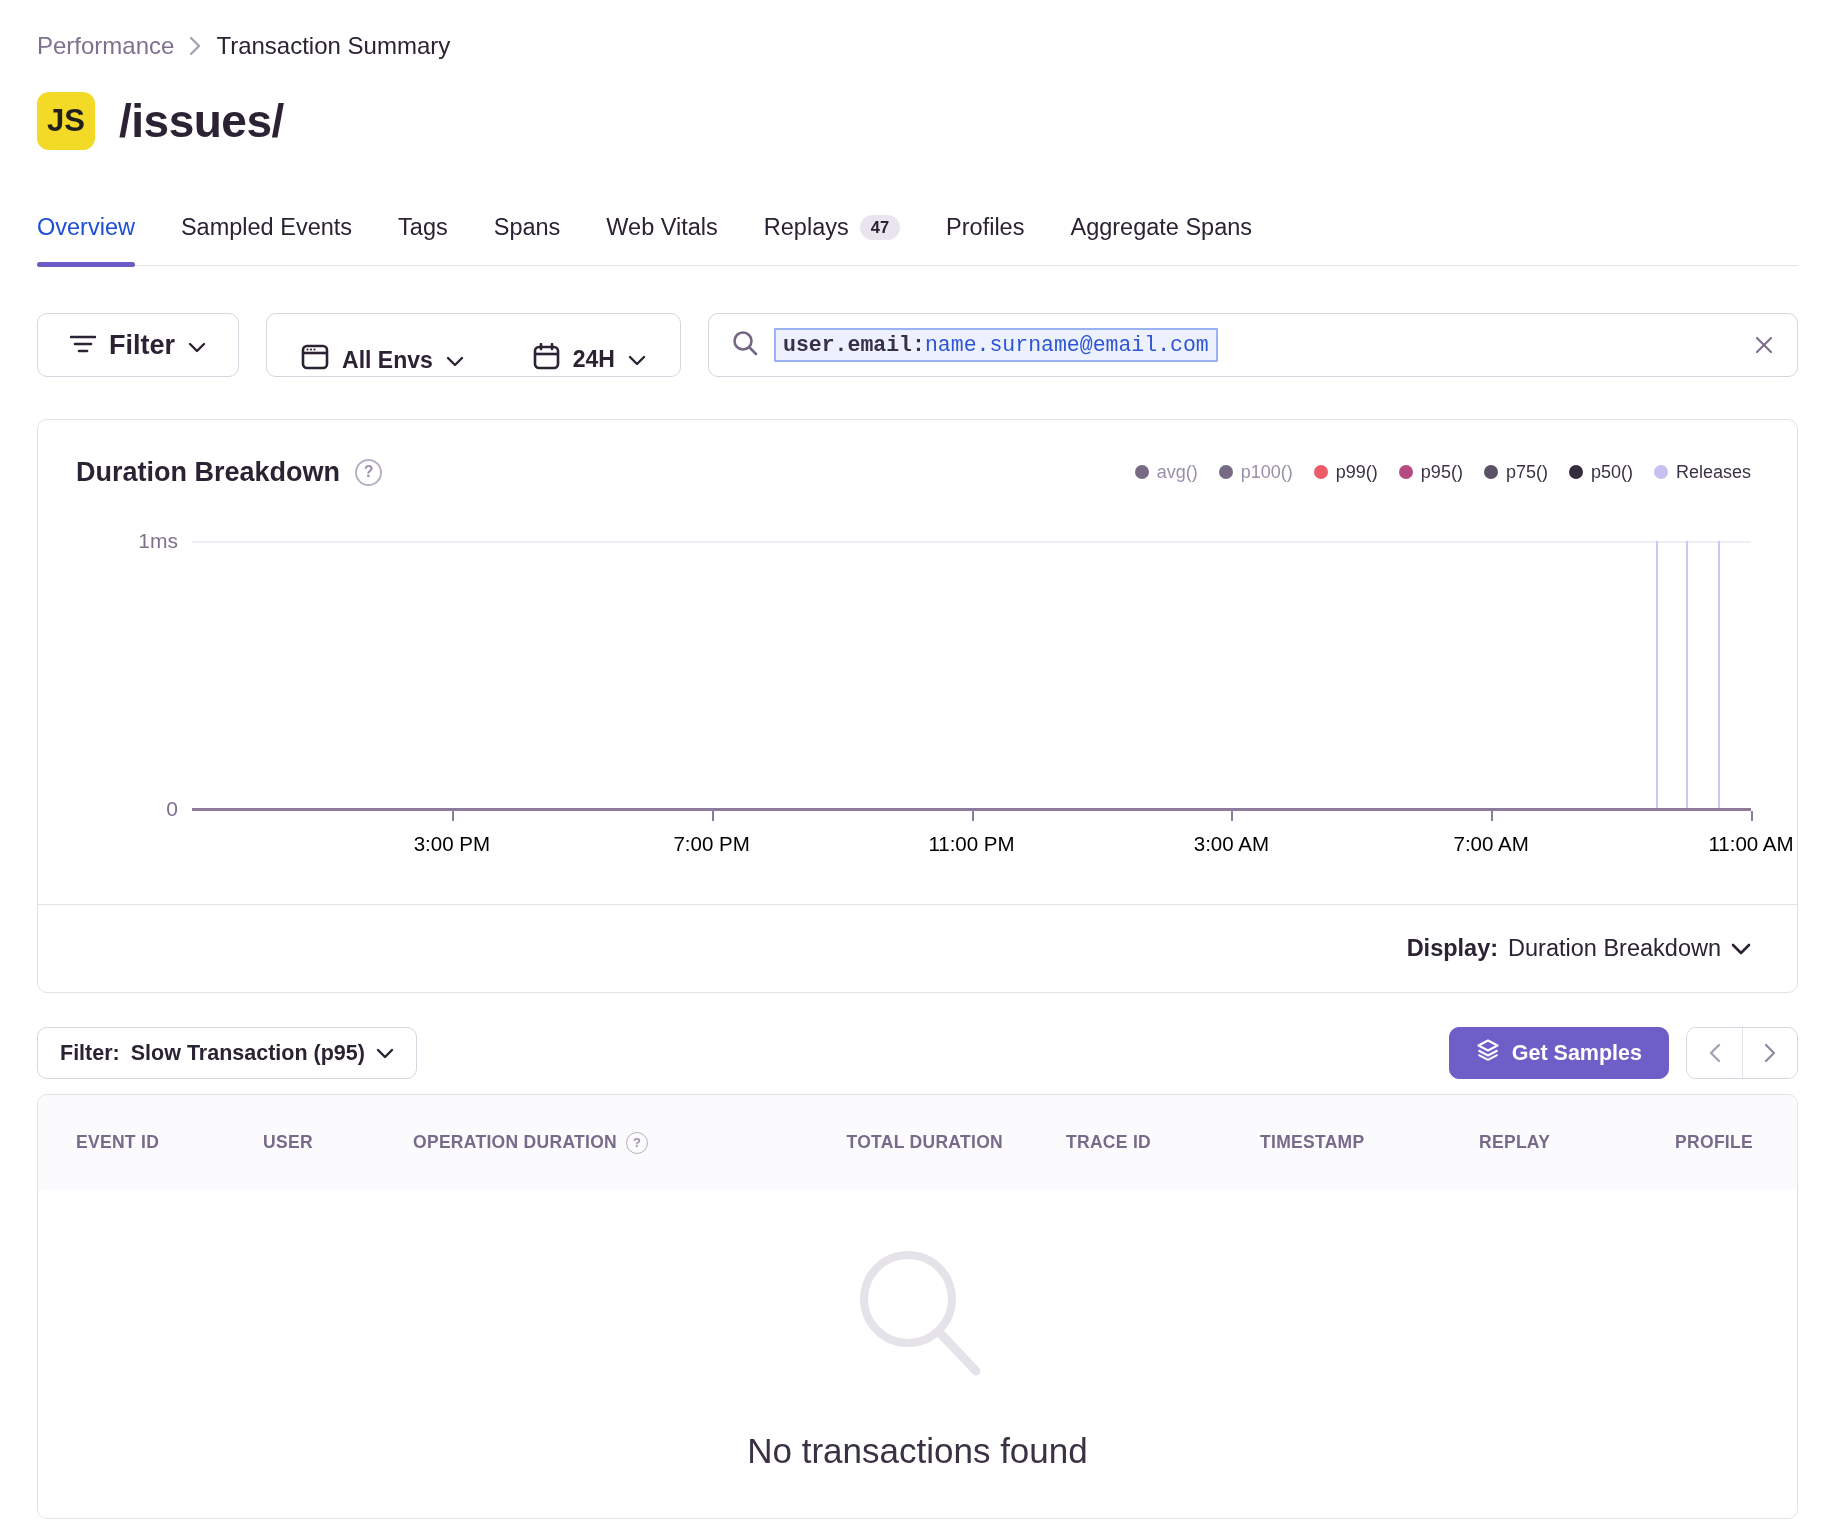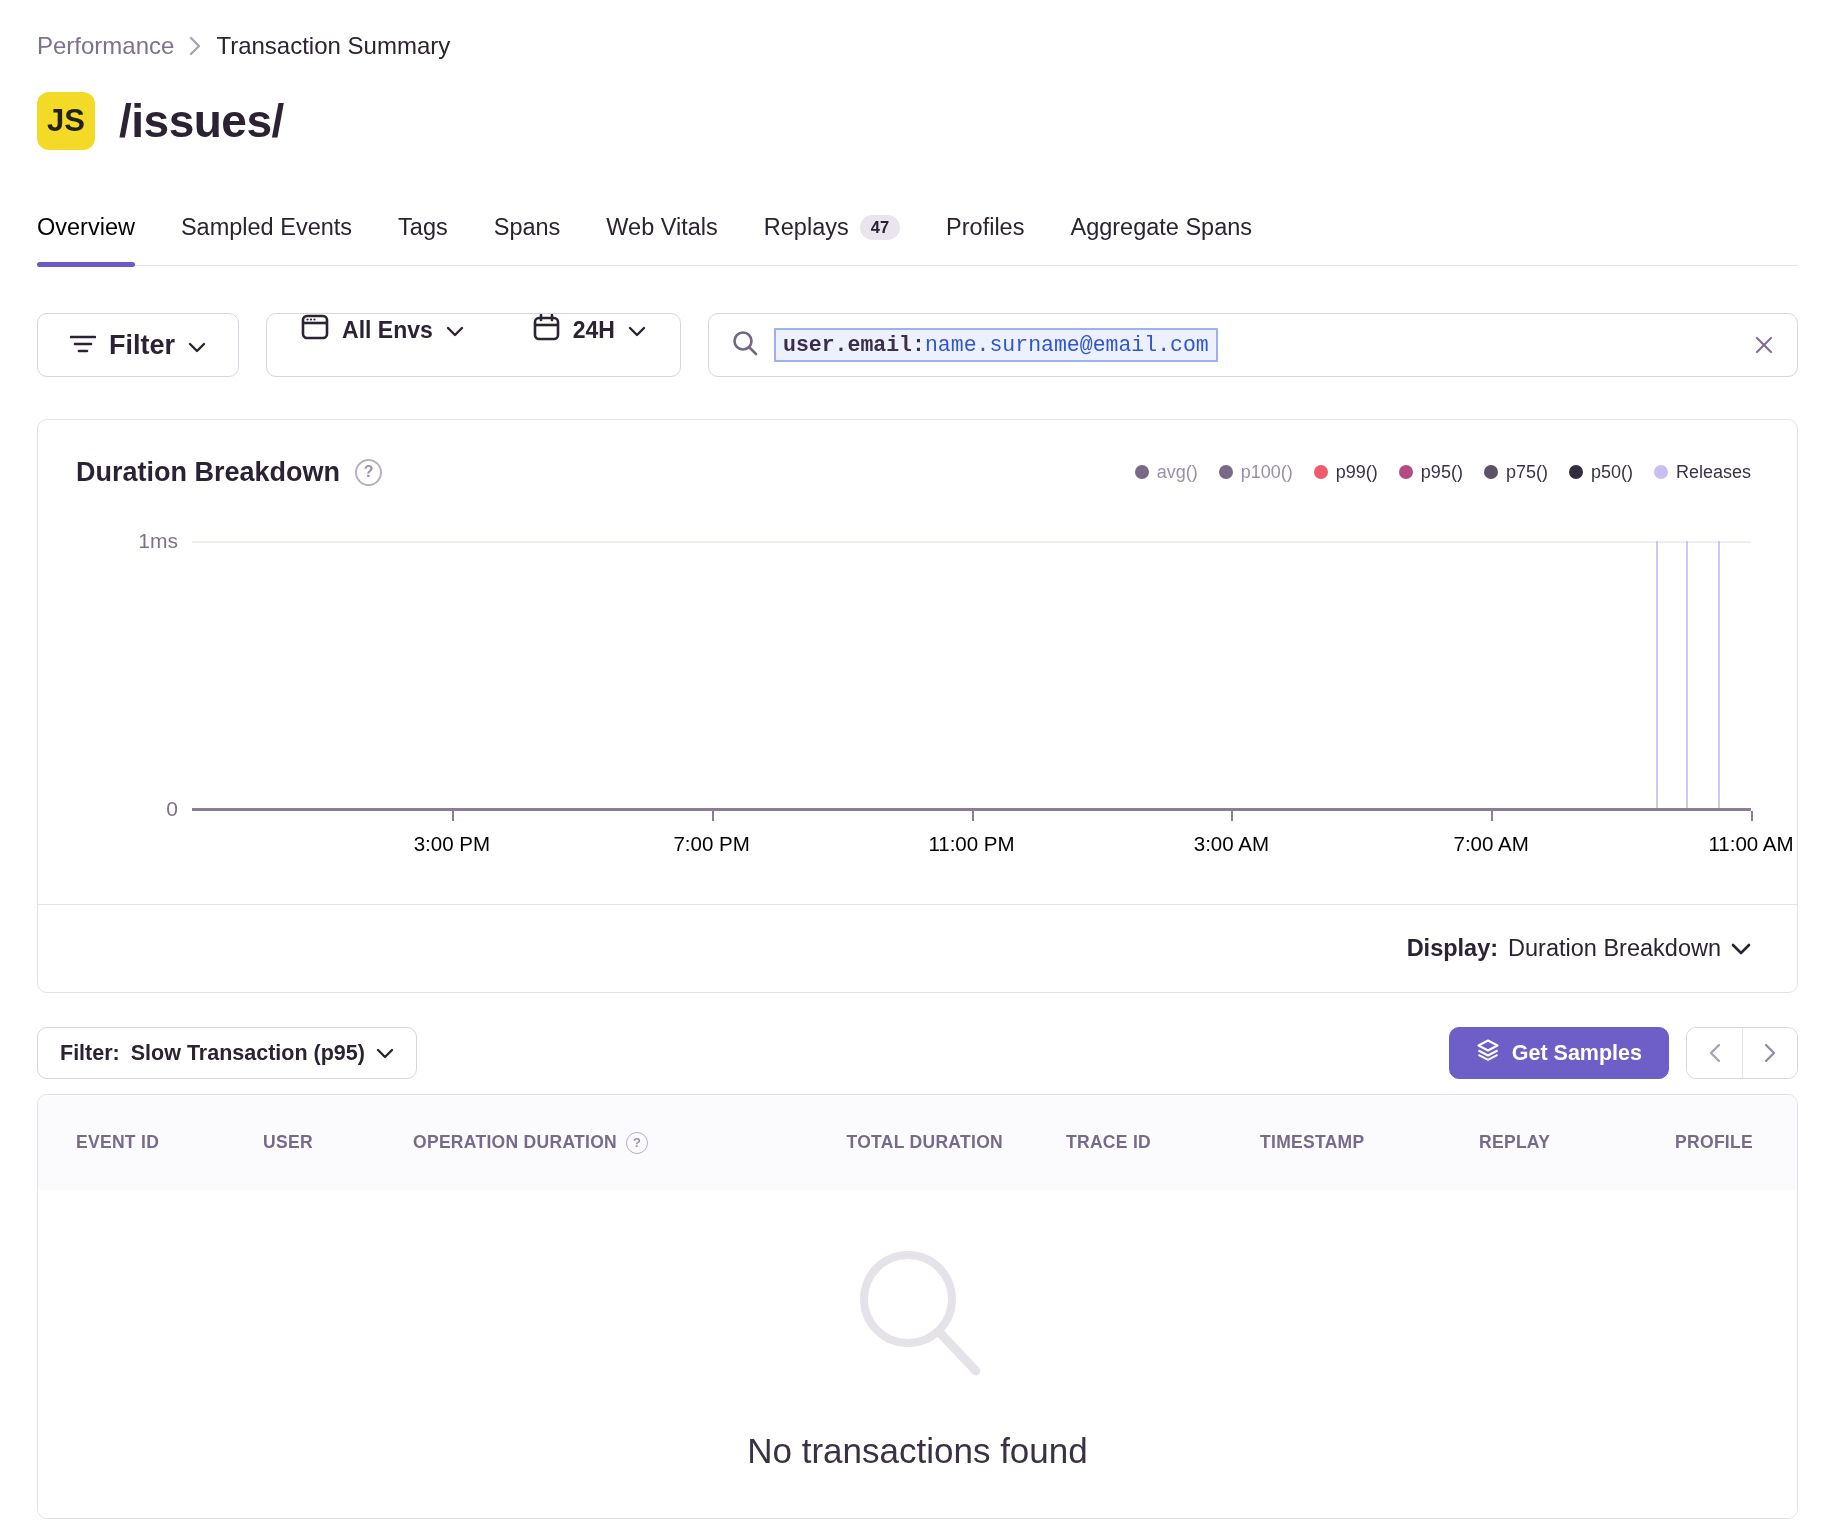--- a/index.html
+++ b/index.html
@@ -14,29 +14,29 @@
   .crumb-sep { display: flex; align-items: center; }
 
   
   .title-row { margin-top: 30px; display: flex; align-items: center; gap: 24px; height: 62px; }
   .js-badge { width: 58px; height: 58px; border-radius: 12px; background: #F2DA26; display: flex; align-items: center; justify-content: center; font-size: 31px; font-weight: 800; color: #23201A; }
   .page-title { font-size: 46px; font-weight: 700; letter-spacing: -0.5px; }
 
   
   .tabs { margin-top: 62px; display: flex; gap: 46px; border-bottom: 1px solid #E7E3EC; font-size: 23.5px; }
   .tab { position: relative; padding-bottom: 24px; cursor: pointer; color: #2B2233; display: flex; align-items: center; gap: 11px; white-space: nowrap; }
-  .tab.active { color: #000000; }
+  .tab.active { color: #1d4ed8; }
   .tab.active::after { content: ""; position: absolute; left: 0; right: 0; bottom: -2px; height: 5px; border-radius: 3px; background: #6A5BC6; }
   .tab-badge { background: #E9E4EE; border-radius: 14px; padding: 3px 11px; font-size: 16.5px; font-weight: 700; color: #2B2233; }
 
   
   .toolbar { margin-top: 47px; display: flex; gap: 27px; height: 64px; }
   .btn { display: flex; align-items: center; gap: 13px; border: 1px solid #D9D3E0; border-radius: 10px; background: #fff; font-size: 27px; font-weight: 600; color: #2B2233; cursor: pointer; }
   .filter-btn { padding: 0 32px; }
-  .seg-control { display: flex; align-items: flex-start; border: 1px solid #D9D3E0; border-radius: 10px; }
+  .seg-control { display: flex; align-items: flex-end; border: 1px solid #D9D3E0; border-radius: 10px; }
   .seg { display: flex; align-items: center; gap: 13px; padding: 0 34px; font-size: 23px; font-weight: 600; cursor: pointer; }
   .seg-divider { width: 1px; background: #E5E1EA; margin: 10px 0; }
   .search-bar { flex: 1; display: flex; align-items: center; gap: 15px; border: 1px solid #D9D3E0; border-radius: 10px; padding: 0 22px; background: #fff; cursor: text; }
   .search-token { display: flex; align-items: center; background: #EDF1FD; border: 2px solid #9AB2F1; border-radius: 1px; padding: 3px 7px; font-family: "Liberation Mono", monospace; font-size: 21.5px; }
   .token-key { font-weight: 700; color: #38304A; }
   .token-value { color: #2E55D4; }
   .clear-btn { margin-left: auto; display: flex; align-items: center; cursor: pointer; }
 
   
   .chart-card { margin-top: 42px; border: 1px solid #E4E0E9; border-radius: 10px; overflow: hidden; }

